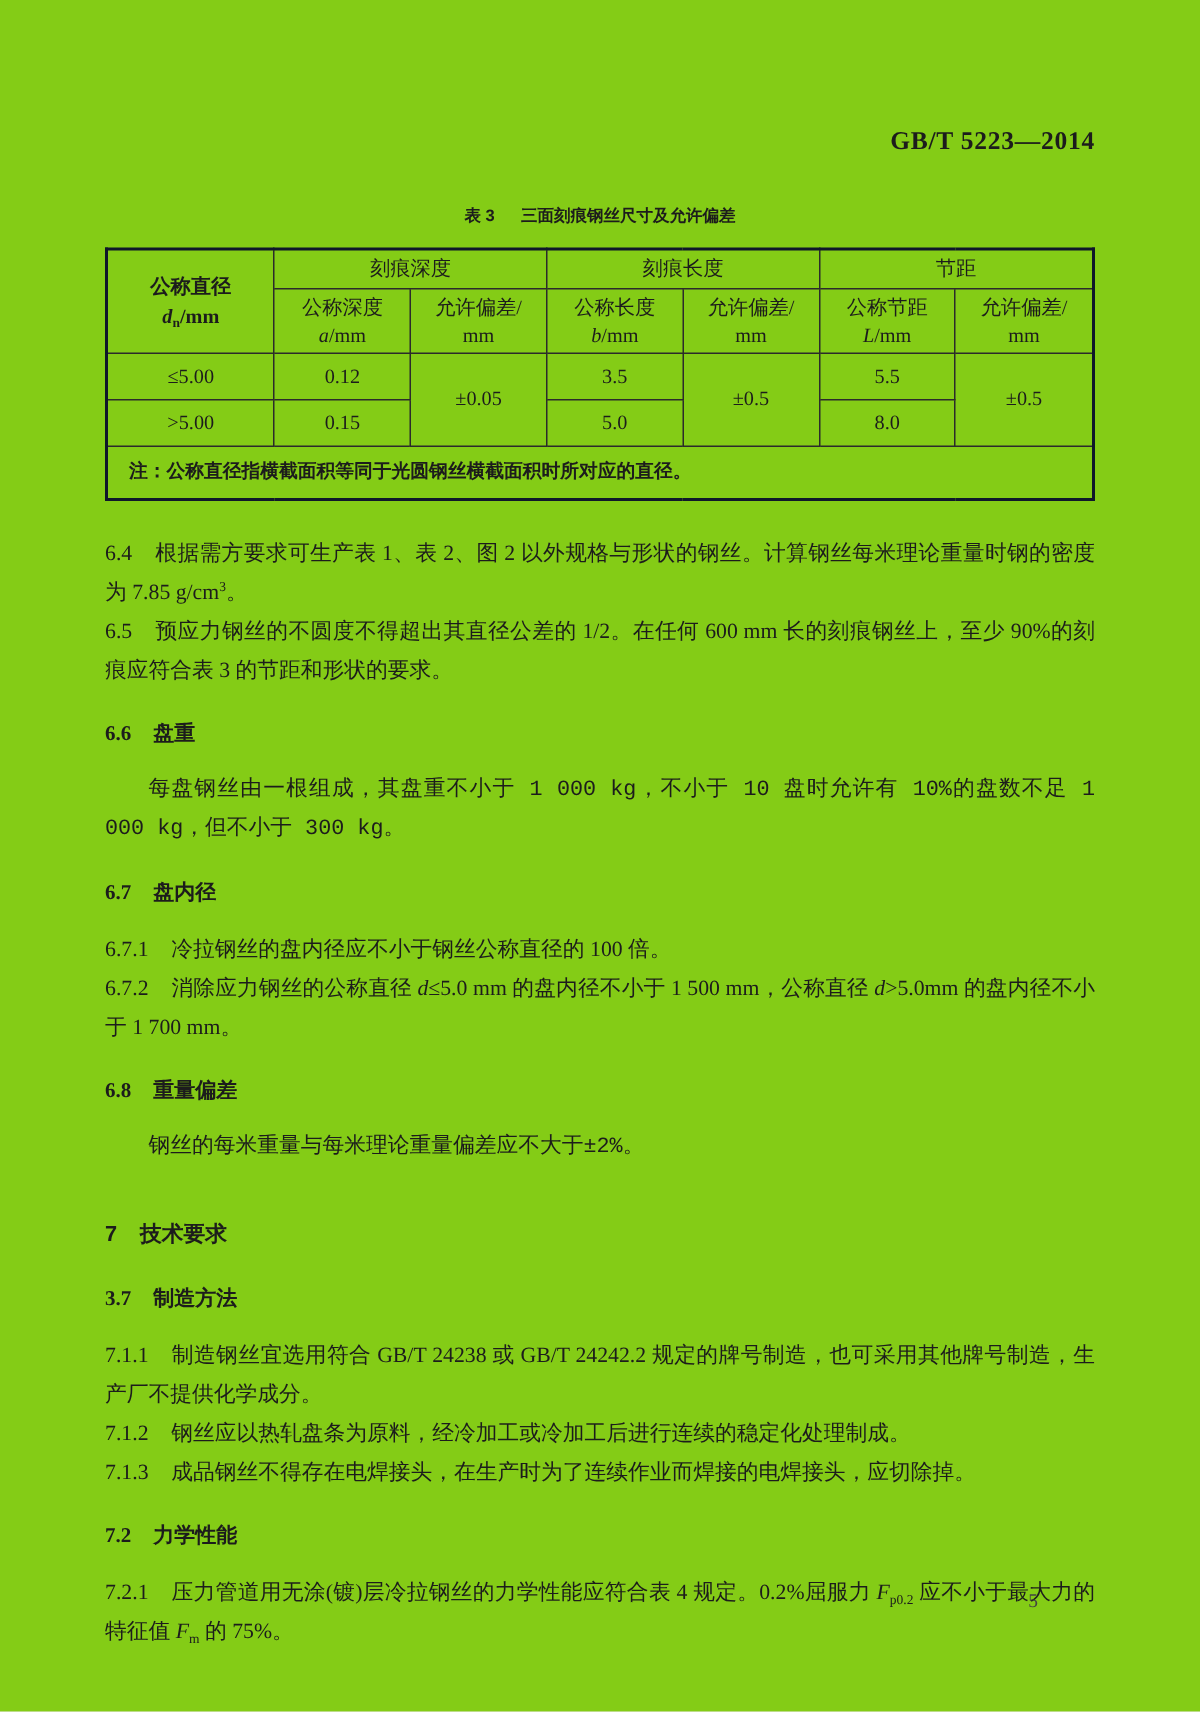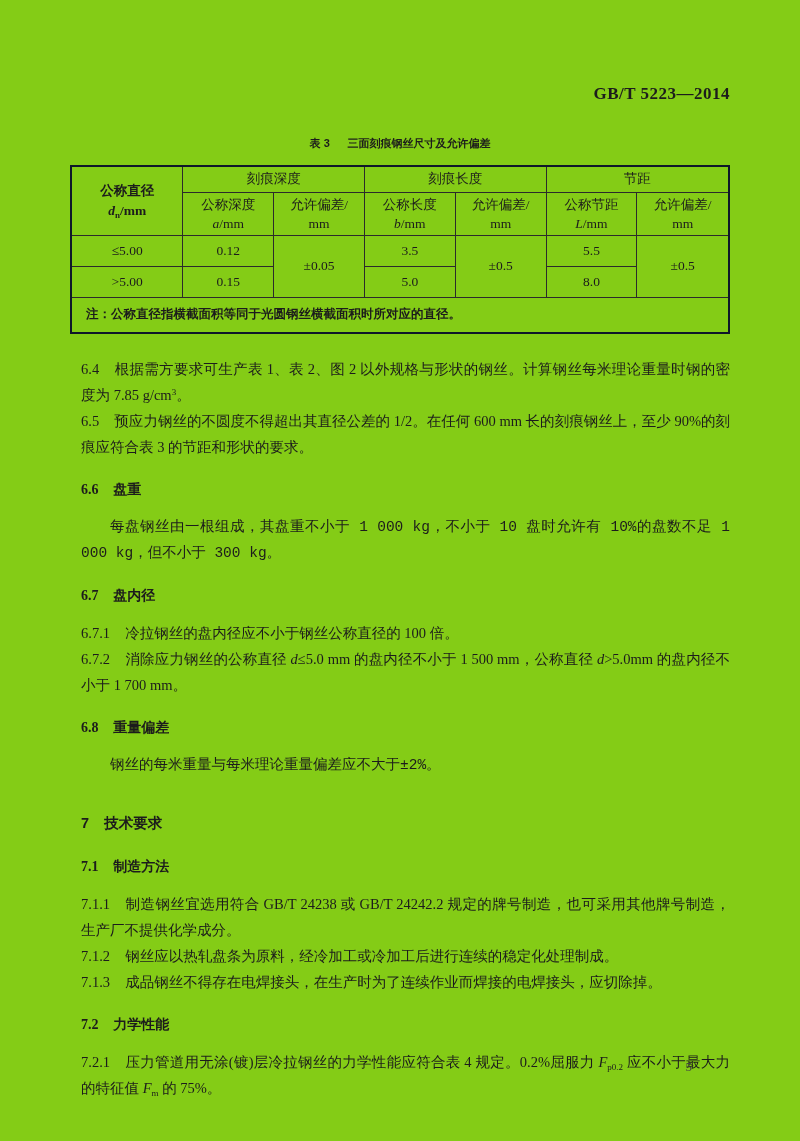--- a/index.html
+++ b/index.html
@@ -60,21 +60,20 @@
     height:24px;
   }
   table.spec i{font-family:"Liberation Serif","DejaVu Serif",serif;font-style:italic;}
   sub{font-size:9px;vertical-align:-3px;line-height:0;}
   sup{font-size:9px;vertical-align:5px;line-height:0;}
   
   .doc-body{
     font-size:14.5px;
     line-height:26px;
     text-align:justify;
-    margin-left:11px;
   }
   .doc-body p{margin:0;}
   .doc-body .num{margin-right:1.05em;}
   .doc-body .clause{margin:0;}
   .doc-body .heading{
     font-family:Liberation Serif, serif;
     font-weight:bold;
     font-size:14px;
     margin-top:17px;
     margin-bottom:11px;
@@ -179,21 +178,21 @@
       <p class="clause"><span class="num">6.4</span><span>根据需方要求可生产表 1、表 2、图 2 以外规格与形状的钢丝。计算钢丝每米理论重量时钢的密度为 7.85 g/cm</span><sup>3</sup><span>。</span></p>
       <p class="clause"><span class="num">6.5</span><span>预应力钢丝的不圆度不得超出其直径公差的 1/2。在任何 600 mm 长的刻痕钢丝上，至少 90%的刻痕应符合表 3 的节距和形状的要求。</span></p>
       <p class="heading"><span class="num">6.6</span><span>盘重</span></p>
       <p class="para"><span>每盘钢丝由一根组成，其盘重不小于 1 000 kg，不小于 10 盘时允许有 10%的盘数不足 1 000 kg，但不小于 300 kg。</span></p>
       <p class="heading"><span class="num">6.7</span><span>盘内径</span></p>
       <p class="clause"><span class="num">6.7.1</span><span>冷拉钢丝的盘内径应不小于钢丝公称直径的 100 倍。</span></p>
       <p class="clause"><span class="num">6.7.2</span><span>消除应力钢丝的公称直径 </span><i>d</i><span>≤5.0 mm 的盘内径不小于 1 500 mm，公称直径 </span><i>d</i><span>&gt;5.0mm 的盘内径不小于 1 700 mm。</span></p>
       <p class="heading"><span class="num">6.8</span><span>重量偏差</span></p>
       <p class="para"><span>钢丝的每米重量与每米理论重量偏差应不大于±2%。</span></p>
       <p class="chapter"><span class="num">7</span><span>技术要求</span></p>
-      <p class="heading"><span class="num">7.1</span><span>制造方法</span></p>
+      <p class="heading"><span class="num">3.7</span><span>制造方法</span></p>
       <p class="clause"><span class="num">7.1.1</span><span>制造钢丝宜选用符合 GB/T 24238 或 GB/T 24242.2 规定的牌号制造，也可采用其他牌号制造，生产厂不提供化学成分。</span></p>
       <p class="clause"><span class="num">7.1.2</span><span>钢丝应以热轧盘条为原料，经冷加工或冷加工后进行连续的稳定化处理制成。</span></p>
       <p class="clause"><span class="num">7.1.3</span><span>成品钢丝不得存在电焊接头，在生产时为了连续作业而焊接的电焊接头，应切除掉。</span></p>
       <p class="heading"><span class="num">7.2</span><span>力学性能</span></p>
       <p class="clause"><span class="num">7.2.1</span><span>压力管道用无涂(镀)层冷拉钢丝的力学性能应符合表 4 规定。0.2%屈服力 </span><i>F</i><sub>p0.2</sub><span> 应不小于最大力的特征值 </span><i>F</i><sub>m</sub><span> 的 75%。</span></p>
     </div>
 
   <div class="page-number">5</div>
 </div>
 

